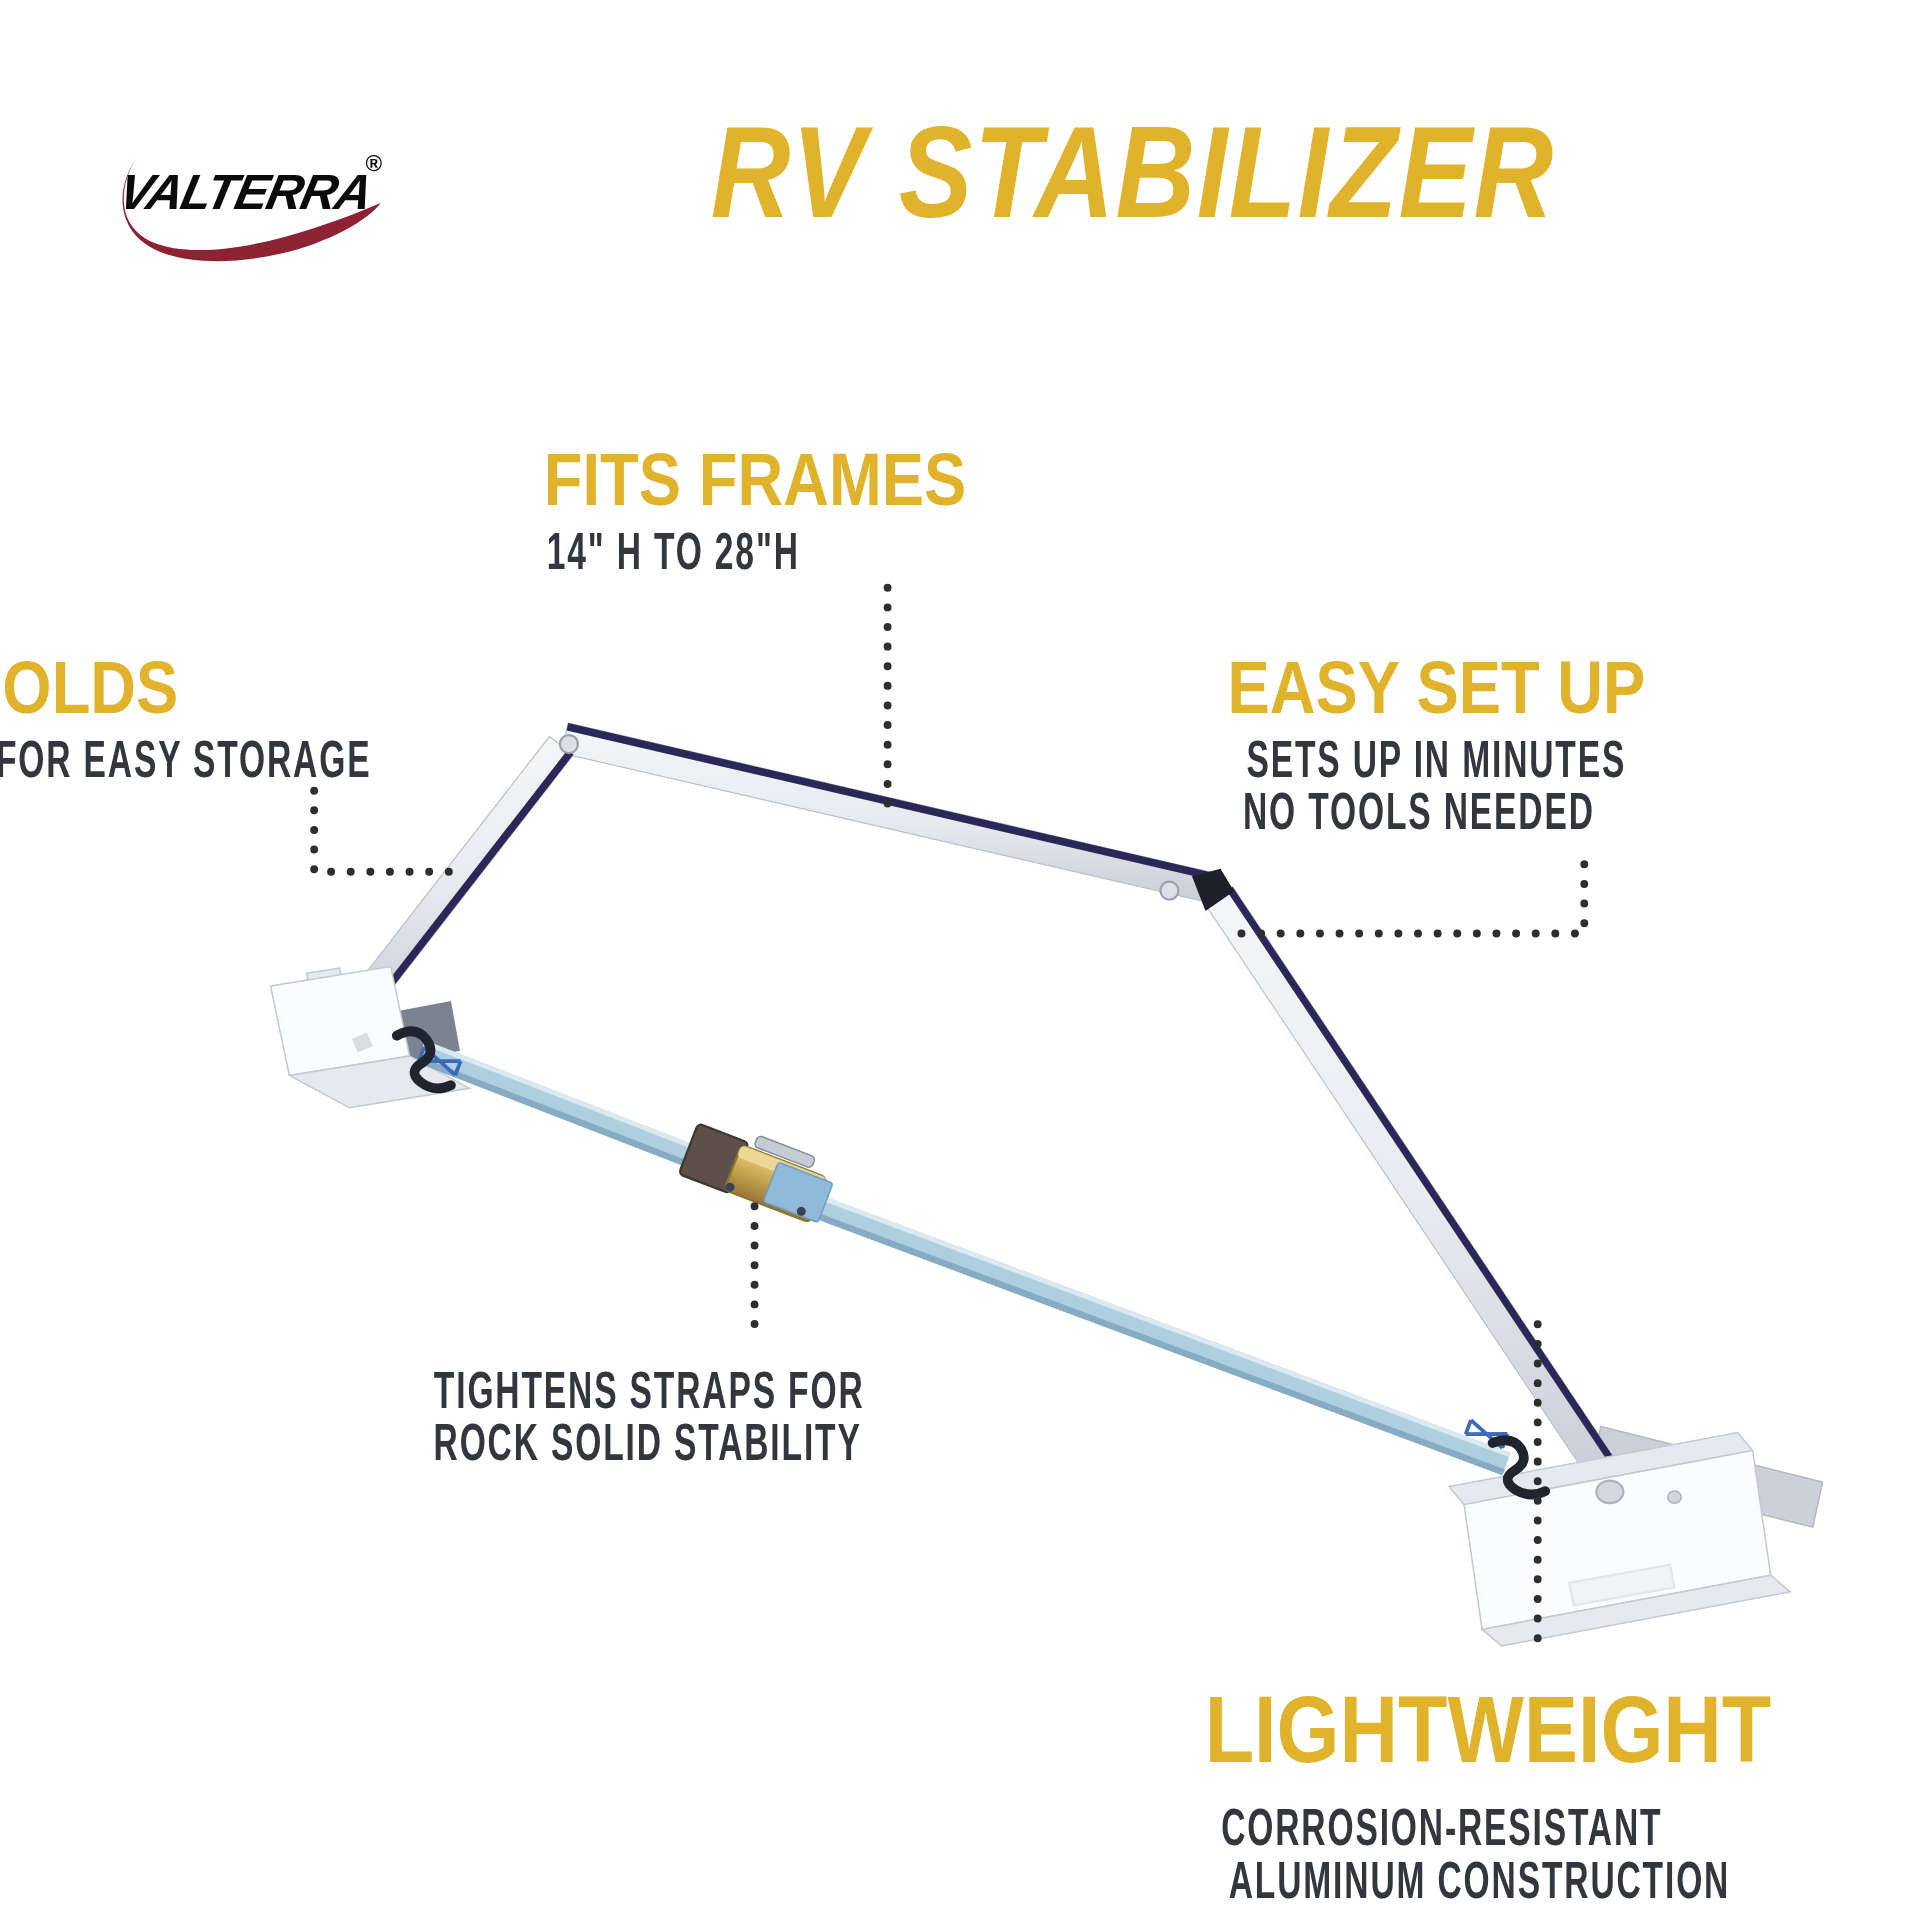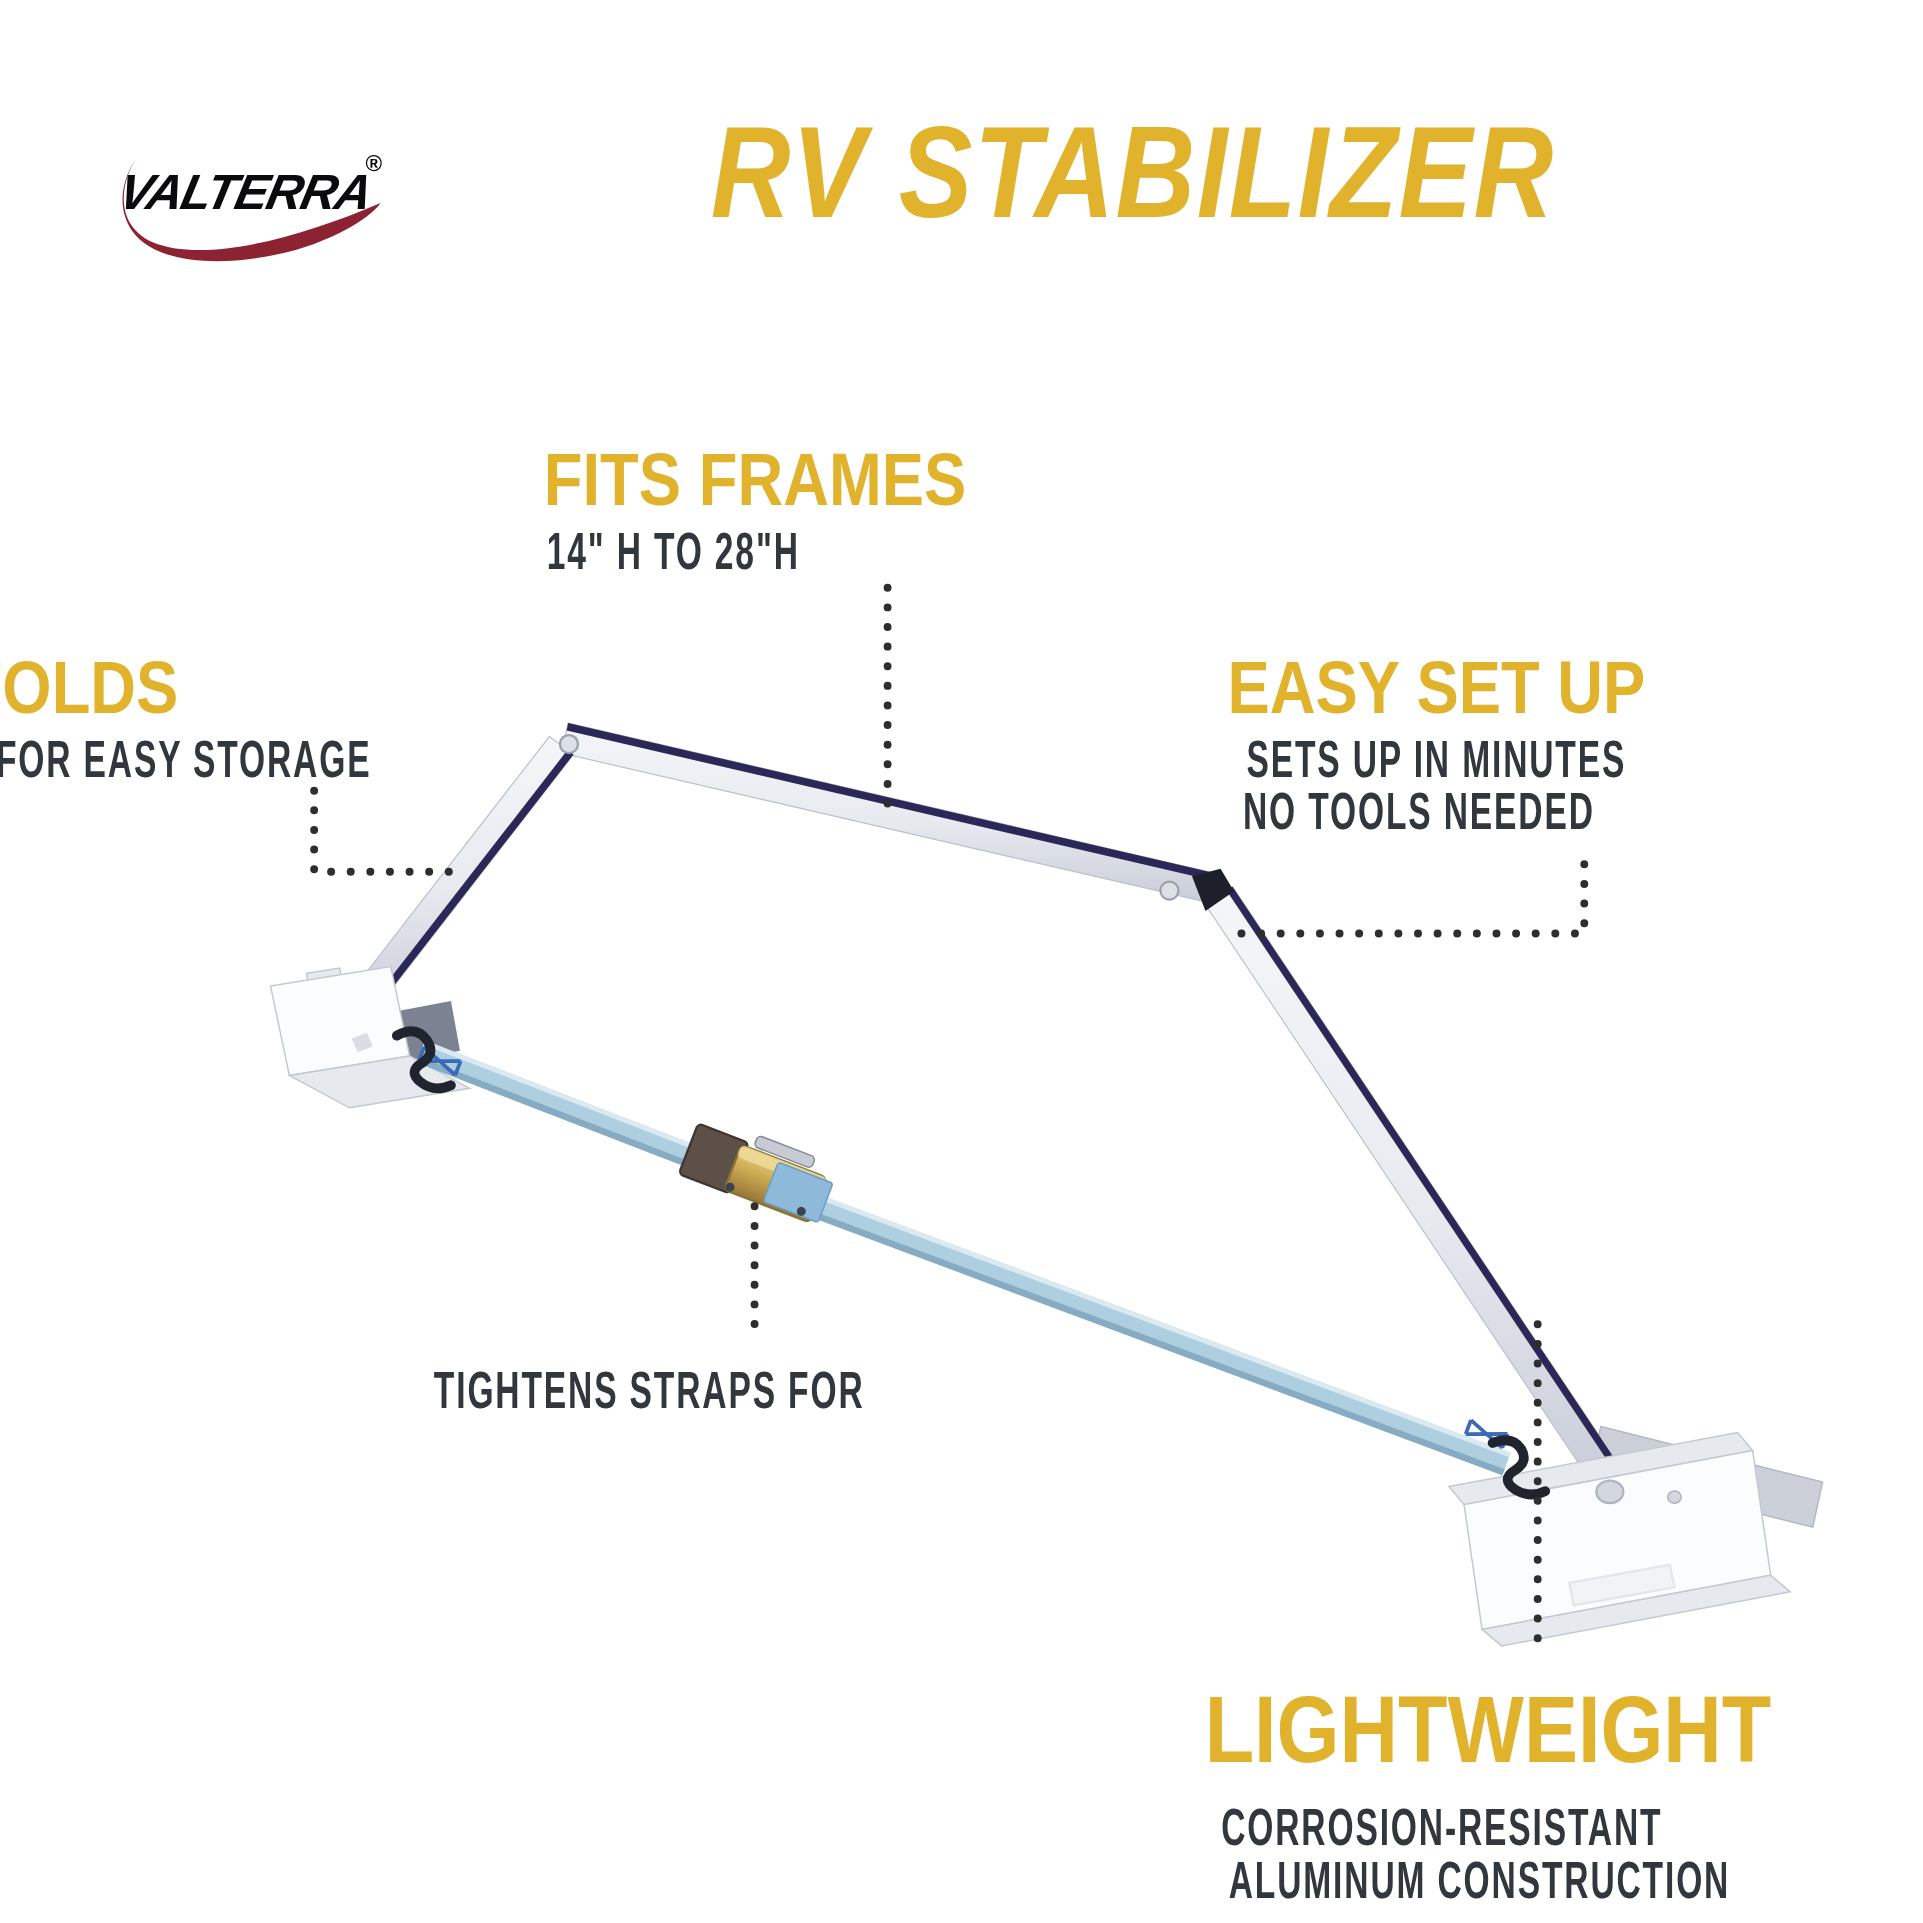--- a/index.html
+++ b/index.html
@@ -181,20 +181,23 @@
     </div>
     <div class="co-sub sub54">
       <span class="squeeze">NO TOOLS NEEDED</span>
     </div>
   </div>
 
   <div class="callout" style="left:380px;top:1345px;">
     <div class="co-sub sub54" style="margin-top:19.5px;">
       <span class="squeeze">TIGHTENS STRAPS FOR</span>
     </div>
+    <div class="co-sub sub54">
+      <span class="squeeze">ROCK SOLID STABILITY</span>
+    </div>
   </div>
 
   <div class="callout" style="left:1166px;top:1682px;">
     <div class="co-title fs120">
       <span class="squeeze">LIGHTWEIGHT</span>
     </div>
     <div class="co-sub sub54" style="margin-top:28px;">
       <span class="squeeze">CORROSION-RESISTANT</span>
     </div>
     <div class="co-sub sub54">

